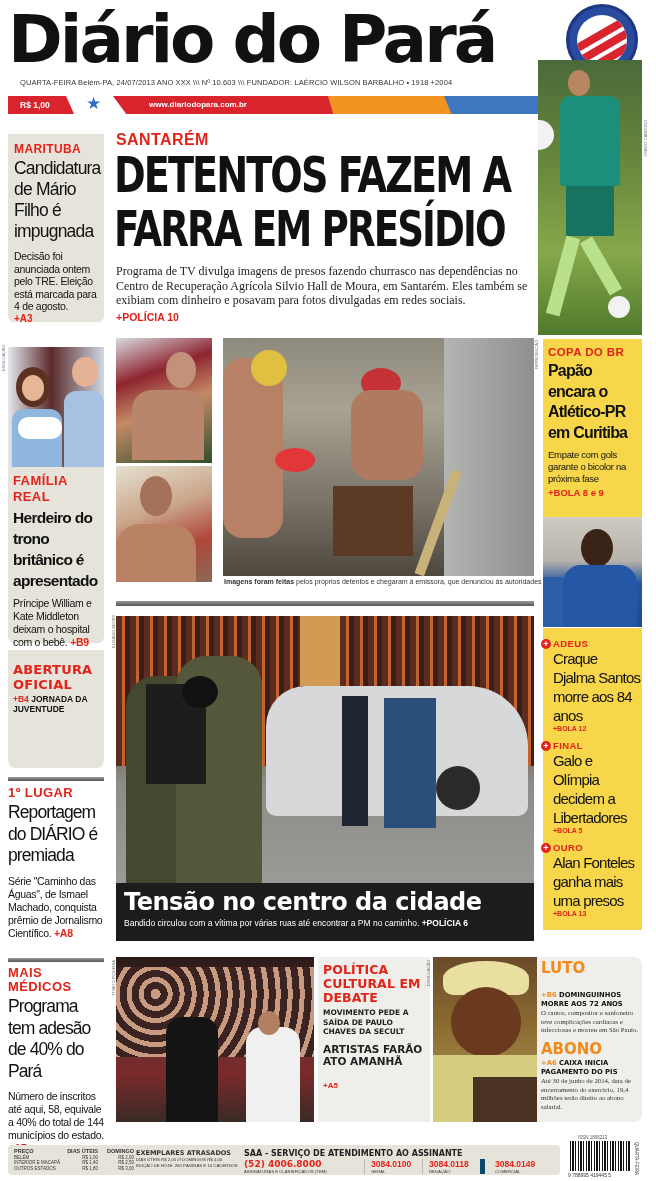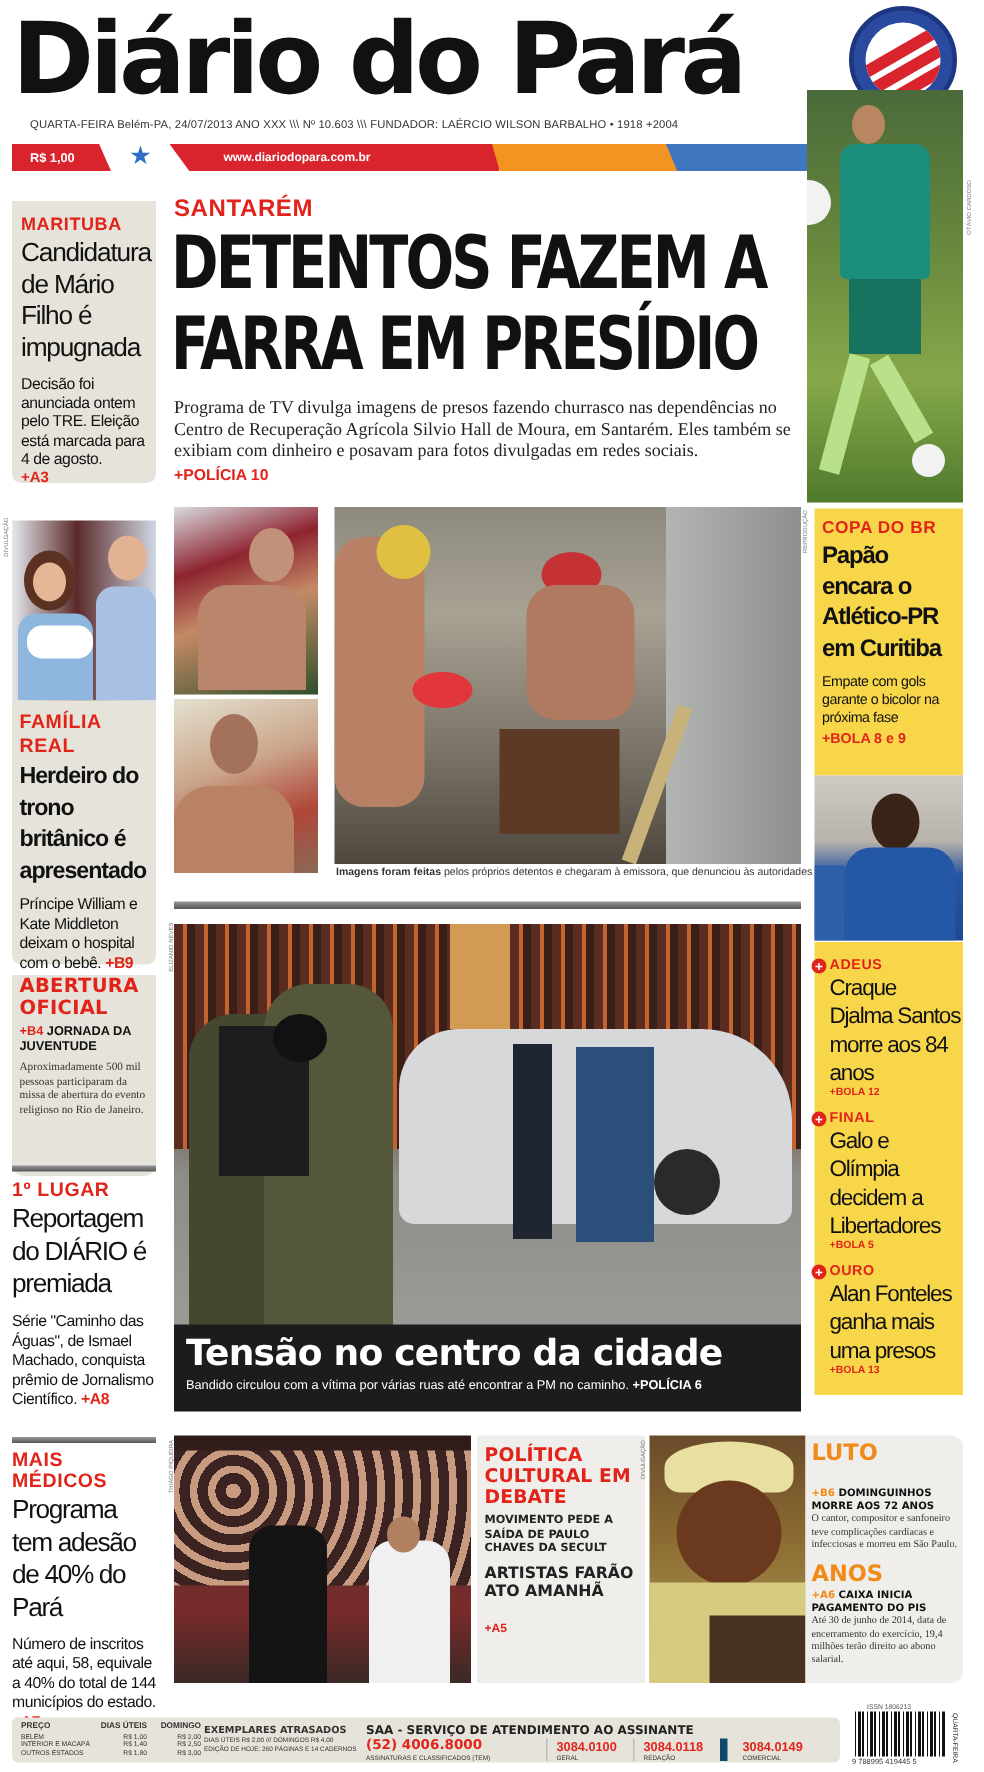--- a/index.html
+++ b/index.html
@@ -107,27 +107,26 @@
 </div>
 <div class="abs box-grey" style="left:8px;top:467px;width:96px;height:176px;padding:6px 5px">
   <div class="kicker" style="font-size:13px;line-height:16px">FAMÍLIA REAL</div>
   <div style="font-size:15.5px;font-weight:bold;line-height:21px;letter-spacing:-0.7px;margin-top:2px">Herdeiro do trono britânico é apresentado</div>
   <div style="font-size:10.5px;line-height:13px;margin-top:6px;letter-spacing:-0.3px">
     <span>Príncipe William e Kate Middleton deixam o hospital com o bebê.</span>
     <span class="red">+B9</span>
   </div>
 </div>
 
-<div class="abs box-grey" style="left:8px;top:650px;width:96px;height:134px;padding:0 5px;border-radius:0 0 8px 8px">
+<div class="abs box-grey" style="left:8px;top:650px;width:96px;height:118px;padding:12px 5px;border-radius:0 0 8px 8px">
   <div class="kicker" style="font-family:'DejaVu Sans',sans-serif;font-size:13px;line-height:15px;letter-spacing:0.2px">ABERTURA OFICIAL</div>
   <div style="font-size:8.5px;font-weight:bold;line-height:10px;margin-top:2px">
     <span class="red">+B4</span>
     <span>JORNADA DA JUVENTUDE</span>
   </div>
-  <div style="font-family:'Liberation Serif',serif;font-size:7.5px;line-height:9.5px;margin-top:4px;color:#333">Aproximadamente 500 mil pessoas participaram da missa de abertura do evento religioso no Rio de Janeiro.</div>
 </div>
 
 <div class="abs rule" style="left:8px;top:777px;width:96px;height:4px"></div>
 <div class="abs" style="left:8px;top:786px;width:100px">
   <div class="kicker" style="font-size:13px">1º LUGAR</div>
   <div style="font-size:17.5px;line-height:21.5px;letter-spacing:-0.9px;margin-top:2px">Reportagem do DIÁRIO é premiada</div>
   <div style="font-size:10.5px;line-height:13px;margin-top:8px;letter-spacing:-0.3px">
     <span>Série "Caminho das Águas", de Ismael Machado, conquista prêmio de Jornalismo Científico.</span>
     <span class="red">+A8</span>
   </div>
@@ -227,21 +226,21 @@
 <div class="abs" style="left:537px;top:957px;width:105px;height:165px;background:#f0eeea;border-radius:0 8px 8px 0;padding:4px 4px"></div>
 <div class="abs" style="left:541px;top:960px;width:100px">
   <div style="color:#f08a1a;font-family:'DejaVu Sans',sans-serif;font-weight:bold;font-size:15px;line-height:17px">LUTO</div>
   <div style="font-family:'DejaVu Sans',sans-serif;font-weight:bold;font-size:6.8px;line-height:8.5px;margin-top:14px">
     <span style="color:#f08a1a">+B6</span>
     <span>DOMINGUINHOS MORRE AOS 72 ANOS</span>
   </div>
   <div style="font-family:'Liberation Serif',serif;font-size:6.8px;line-height:8.5px;margin-top:1px;color:#333">O cantor, compositor e sanfoneiro teve complicações cardíacas e infecciosas e morreu em São Paulo.</div>
 </div>
 <div class="abs" style="left:541px;top:1041px;width:100px">
-  <div style="color:#f08a1a;font-family:'DejaVu Sans',sans-serif;font-weight:bold;font-size:15px;line-height:17px">ANOS</div>
+  <div style="color:#f08a1a;font-family:'DejaVu Sans',sans-serif;font-weight:bold;font-size:15px;line-height:17px">ABONO</div>
   <div style="font-family:'DejaVu Sans',sans-serif;font-weight:bold;font-size:6.8px;line-height:8.5px;margin-top:1px">
     <span style="color:#f08a1a">+A6</span>
     <span>CAIXA INICIA PAGAMENTO DO PIS</span>
   </div>
   <div style="font-family:'Liberation Serif',serif;font-size:6.8px;line-height:8.5px;margin-top:1px;color:#333">Até 30 de junho de 2014, data de encerramento do exercício, 19,4 milhões terão direito ao abono salarial.</div>
 </div>
 
 <div class="abs" style="left:8px;top:1145px;width:552px;height:30px;background:#e6e4da;border-radius:4px"></div>
 <div class="abs" style="left:14px;top:1149px;width:120px;font-size:4.5px;line-height:5.5px;color:#333">
   <div style="display:flex;font-weight:bold;font-size:5.5px">

